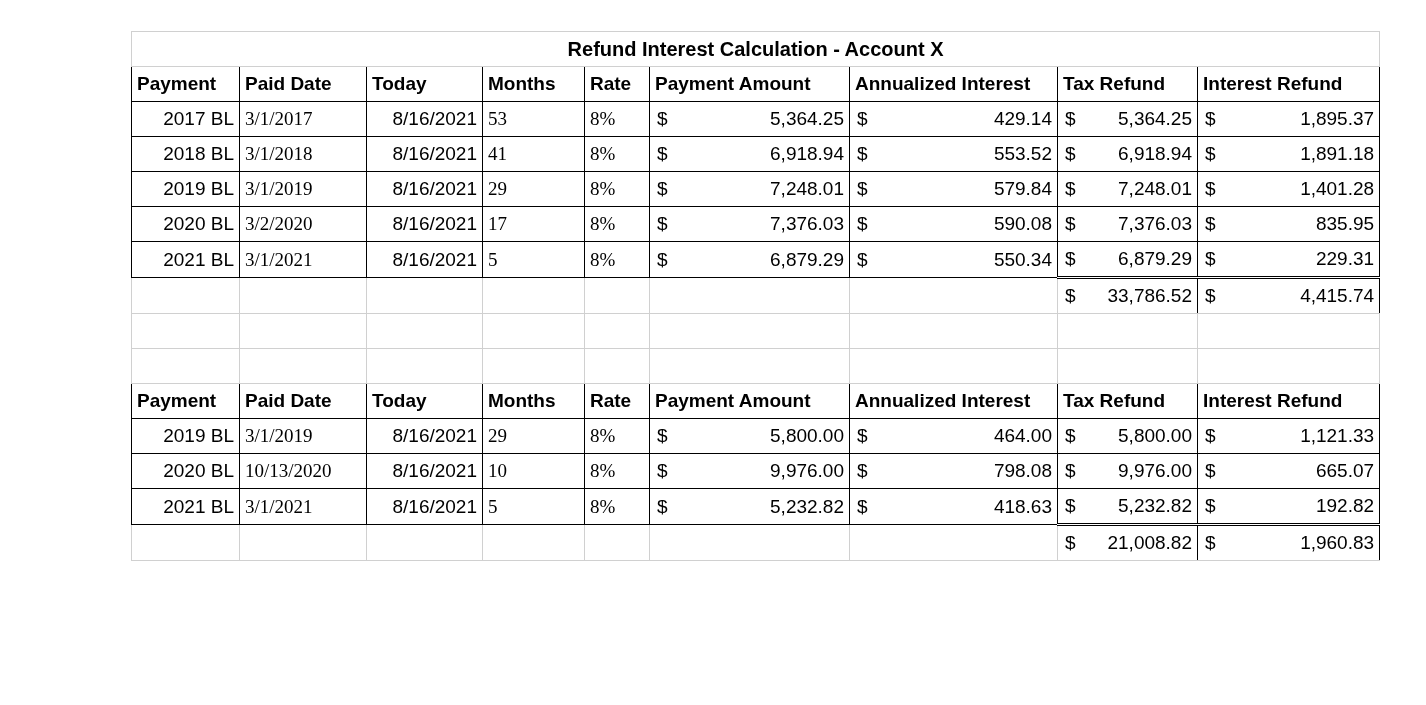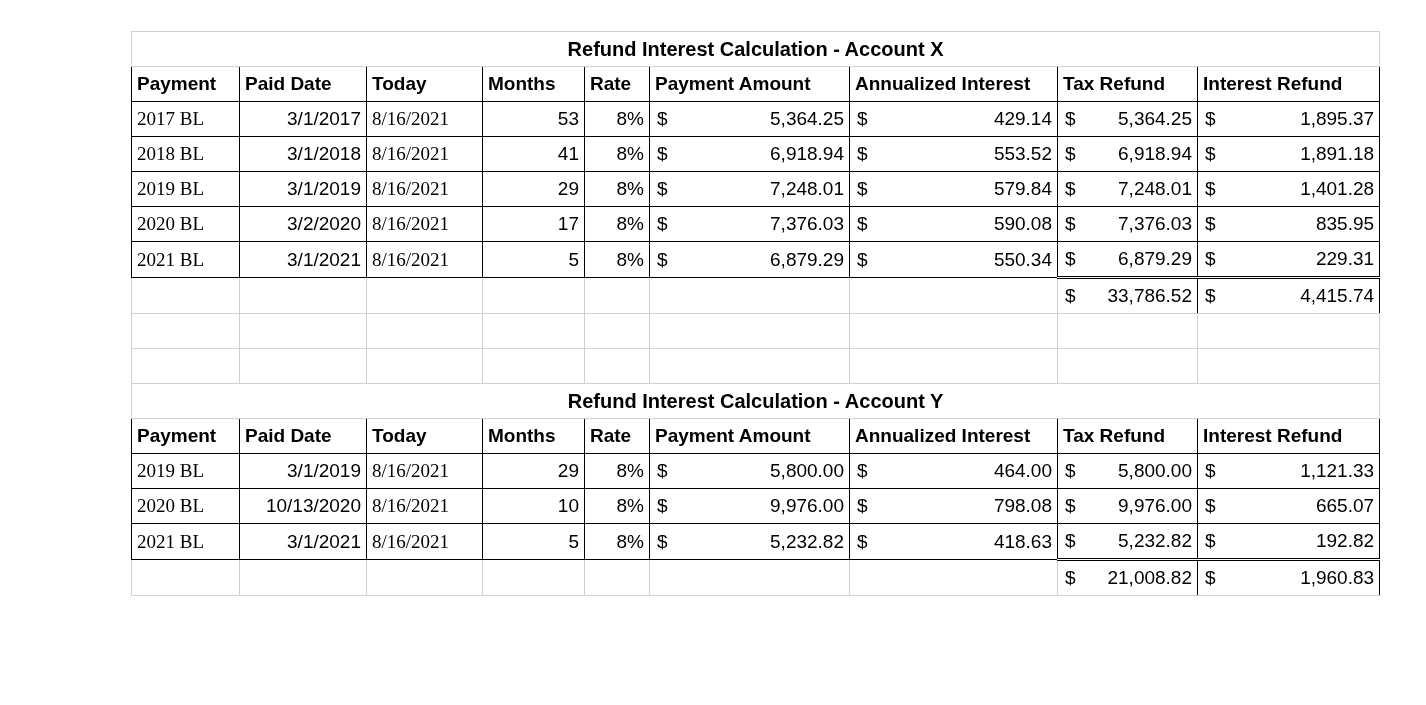--- a/index.html
+++ b/index.html
@@ -54,25 +54,25 @@
   }
   .hdr {
     font-weight: bold;
     border: 1px solid #000000 !important;
     text-align: left;
   }
   .bx {
     border: 1px solid #000000 !important;
   }
   .num {
-    text-align: right;
-  }
-  .lft {
     text-align: left;
     font-family: Liberation Serif, serif;
+  }
+  .lft {
+    text-align: right;
   }
   .money {
     position: relative;
     text-align: right;
     padding-left: 22px;
   }
   .money .cur {
     position: absolute;
     left: 7px;
     top: 50%;
@@ -217,23 +217,20 @@
           <td></td>
         <td></td>
           <td></td>
           <td></td>
         <td></td>
           <td></td>
           <td></td>
       </tr>
 
       <tr>
-        <td class="title-cell" colspan="9">Refund Interest Calculation - Account Y</td>
-      </tr>
-      <tr>
         <td class="hdr">Payment</td>
         <td class="hdr">Paid Date</td>
         <td class="hdr">Today</td>
         <td class="hdr">Months</td>
         <td class="hdr">Rate</td>
         <td class="hdr">Payment Amount</td>
         <td class="hdr">Annualized Interest</td>
         <td class="hdr">Tax Refund</td>
         <td class="hdr">Interest Refund</td>
       </tr>

